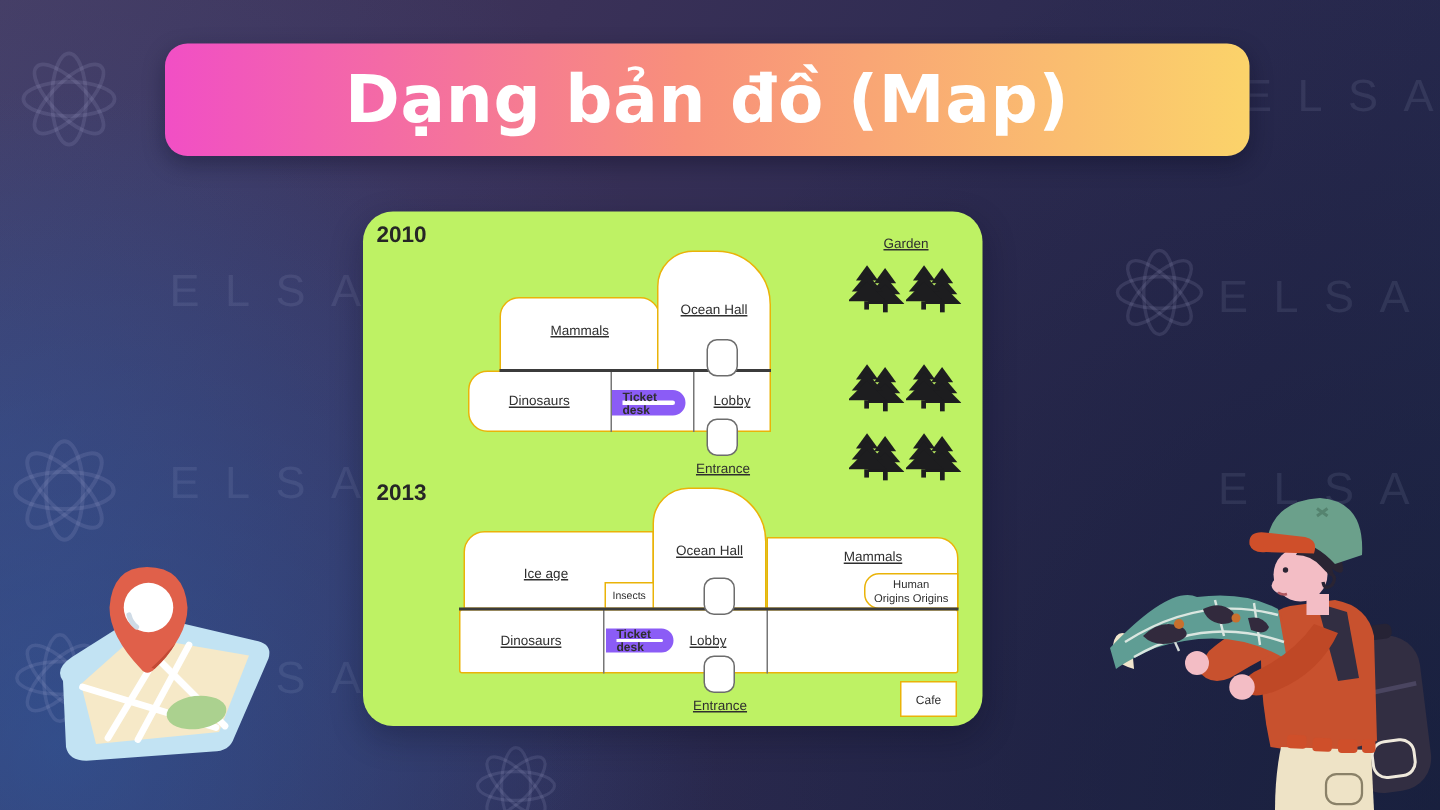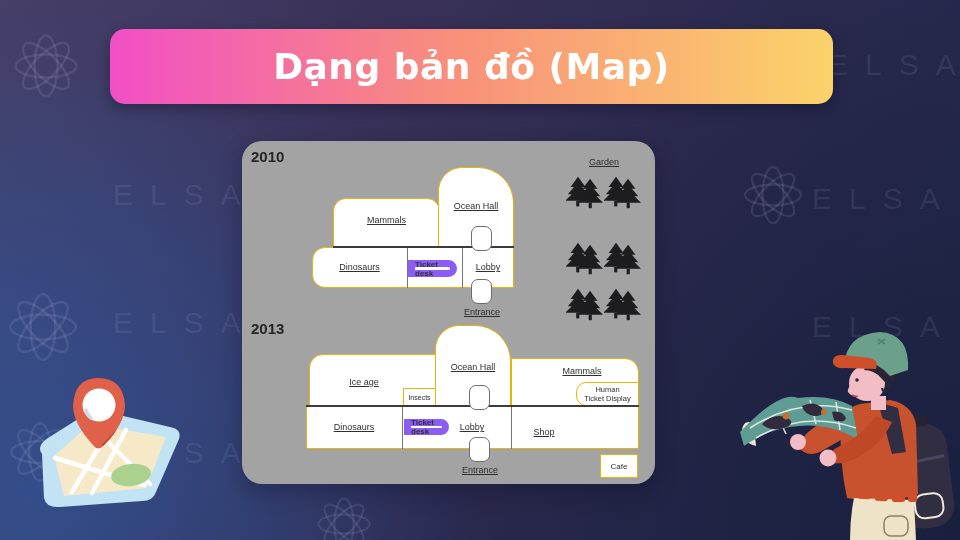--- a/index.html
+++ b/index.html
@@ -20,27 +20,27 @@
   }
   
   .banner{
     position:absolute;left:110px;top:29px;width:723px;height:75px;z-index:5;
     border-radius:15px;
     background:linear-gradient(90deg,#f14fc5 0%,#f8907a 48%,#fbd36a 100%);
     display:flex;align-items:center;justify-content:center;
     box-shadow:0 5px 14px rgba(10,8,30,.35);
   }
   .banner h1{
-    margin:5px;color:#ffffff;font-size:36px;font-weight:bold;letter-spacing:.5px;
+    margin:5px;color:#ffffff;font-size:44px;font-weight:bold;letter-spacing:.5px;
     font-family:"DejaVu Sans","Liberation Sans",sans-serif;
   }
   
   .card{
     position:absolute;left:242px;top:141px;width:413px;height:343px;z-index:6;
-    background:#a3a3a3;border-radius:20px;box-shadow:0 8px 22px rgba(10,10,30,.30);
+    background:#bef264;border-radius:20px;box-shadow:0 8px 22px rgba(10,10,30,.30);
   }
   .year{position:absolute;font-size:15px;font-weight:bold;color:#262626;}
   .lbl{position:absolute;display:flex;align-items:center;justify-content:center;
        font-size:9px;color:#2f2f2f;text-align:center;line-height:1.15;text-decoration:underline;}
   .room{position:absolute;background:#fff;border:1px solid #eab308;box-sizing:border-box;}
   .vline{position:absolute;width:1px;background:#767676;}
   .thick{position:absolute;height:2px;background:#3b3b3b;z-index:3;}
   .door{position:absolute;width:21px;height:25px;background:#fff;border:1.5px solid #6d6d6d;
         border-radius:7px;z-index:4;box-sizing:border-box;}
   .pill{position:absolute;background:#fff;border:7px solid #8b5cf6;box-sizing:border-box;
@@ -153,32 +153,31 @@
   <div class="lbl" style="left:193px;top:219px;width:76px;height:14px;z-index:3;">Ocean Hall</div>
 
   <div class="room" style="left:67px;top:213px;width:127px;height:52px;border-radius:14px 0 0 0;z-index:1;"></div>
   <div class="lbl" style="left:67px;top:234px;width:110px;height:14px;z-index:3;">Ice age</div>
   <div class="room" style="left:161px;top:247px;width:33px;height:18px;z-index:2;display:flex;align-items:center;justify-content:center;font-size:7px;color:#2f2f2f;">Insects</div>
 
   <div class="room" style="left:269px;top:217px;width:128px;height:48px;border-radius:0 14px 0 0;z-index:1;"></div>
   <div class="lbl" style="left:290px;top:224px;width:100px;height:13px;z-index:3;">Mammals</div>
   <div class="room" style="left:334px;top:241px;width:63px;height:24px;border-radius:10px 0 0 10px;z-index:2;display:flex;flex-direction:column;align-items:center;justify-content:center;font-size:7.5px;color:#2f2f2f;line-height:1.2;">
     <span>Human</span>
-    <span>Ticket Display</span>
+    <span>Origins Origins</span>
   </div>
 
   <div class="room" style="left:64px;top:265px;width:333px;height:43px;border-radius:2px;z-index:1;"></div>
   <div class="thick" style="left:64px;top:264px;width:333px;"></div>
   <div class="vline" style="left:160px;top:265px;height:43px;z-index:2;"></div>
   <div class="vline" style="left:269px;top:265px;height:43px;z-index:2;"></div>
 
   <div class="lbl" style="left:64px;top:265px;width:96px;height:43px;z-index:3;">Dinosaurs</div>
   <div class="pill" style="left:162px;top:278px;width:45px;height:16px;">Ticket desk</div>
   <div class="lbl" style="left:200px;top:265px;width:60px;height:43px;z-index:3;">Lobby</div>
-  <div class="lbl" style="left:269px;top:270px;width:66px;height:43px;z-index:3;">Shop</div>
   <div class="room" style="left:358px;top:282px;width:38px;height:24px;z-index:2;display:flex;align-items:center;justify-content:center;font-size:8px;color:#2f2f2f;margin-top:31px;">Cafe</div>
 
   <div class="door" style="left:227px;top:244px;"></div>
   <div class="door" style="left:227px;top:296px;"></div>
   <div class="lbl" style="left:208px;top:323px;width:60px;height:12px;">Entrance</div>
 </div>
 
 <svg class="ill" style="left:28px;top:372px;" width="168" height="142" viewBox="0 0 168 142">
   <path d="M14,82 Q8,74 20,66 L58,42 Q64,37 74,39 L142,55 Q154,57 151,67 L128,120 Q125,129 114,129 L32,135 Q18,136 16,126 Z" fill="#c2e3f3"></path>
   <path d="M26,84 L62,52 L138,65 L118,116 L36,124 Z" fill="#f6e9c8"></path>

